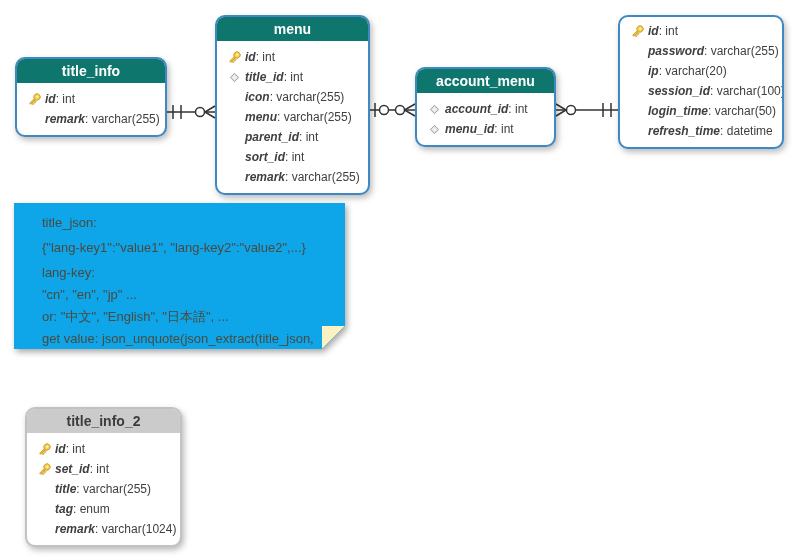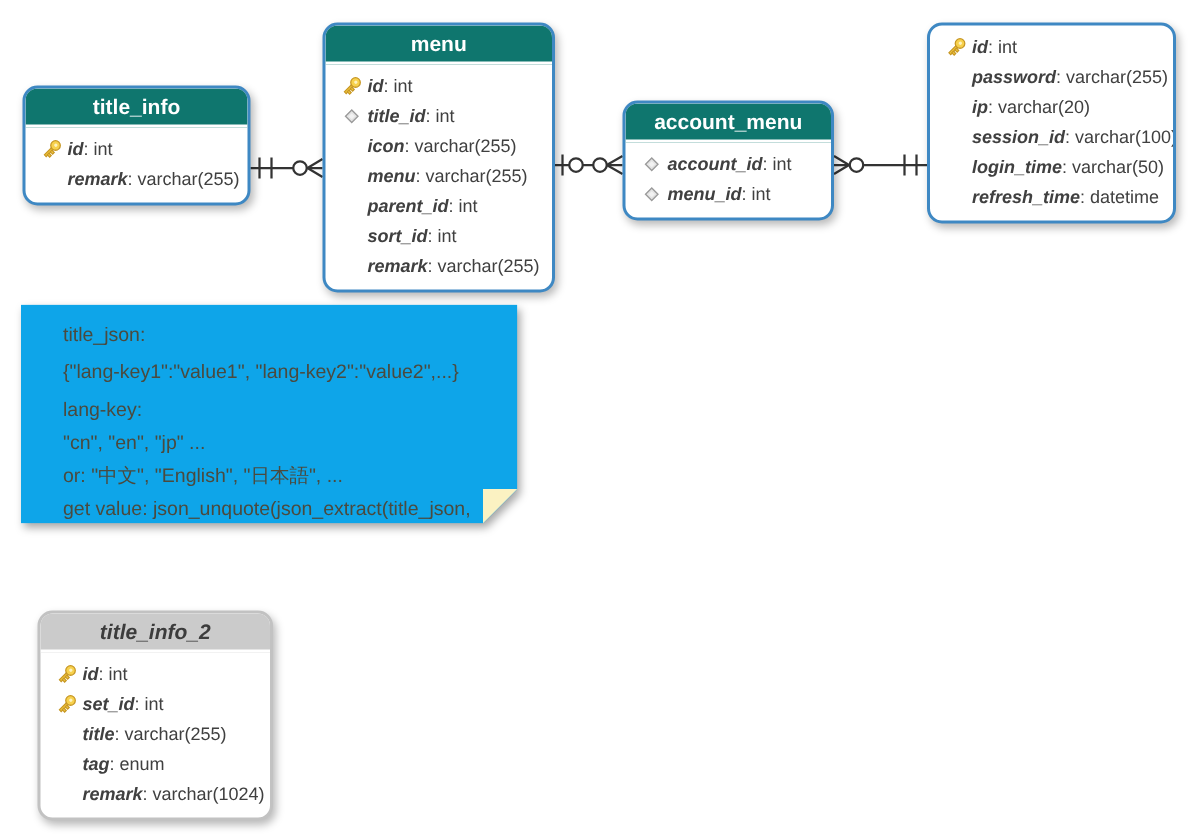--- a/index.html
+++ b/index.html
@@ -19,21 +19,21 @@
     background:#0f766e;color:#fff;font-weight:bold;font-size:14px;text-align:center;
     height:24px;line-height:24px;border-bottom:2px solid #fff;
   }
   .db-body{padding:4px 0 6px 0;}
   .db-row{height:20px;display:flex;align-items:center;font-size:12px;padding:0 4px 0 6px;white-space:nowrap;}
   .fld-icon{width:22px;flex:none;display:inline-flex;justify-content:center;align-items:center;}
   .fname{color:#404040;font-weight:bold;font-style:italic;}
   .ftype{color:#404040;}
 
   .db-table.gray{border-color:#c2c2c2;}
-  .db-table.gray .db-header{background:#cbcbcb;color:#3c3c3c;font-style:italic;}
+  .db-table.gray .db-header{background:#cbcbcb;color:#3c3c3c;}
 
   #t-title_info{left:15px;top:57px;width:152px;}
   #t-menu{left:215px;top:15px;width:155px;}
   #t-account_menu{left:415px;top:67px;width:141px;}
   #t-account{left:618px;top:15px;width:166px;}
   #t-title_info_2{left:25px;top:407px;width:157px;}
 
   .note-wrap{position:absolute;left:14px;top:203px;filter:drop-shadow(2px 3px 3px rgba(0,0,0,.35));}
   .note{
     position:relative;width:331px;height:146px;background:#0ea5e9;box-sizing:border-box;

